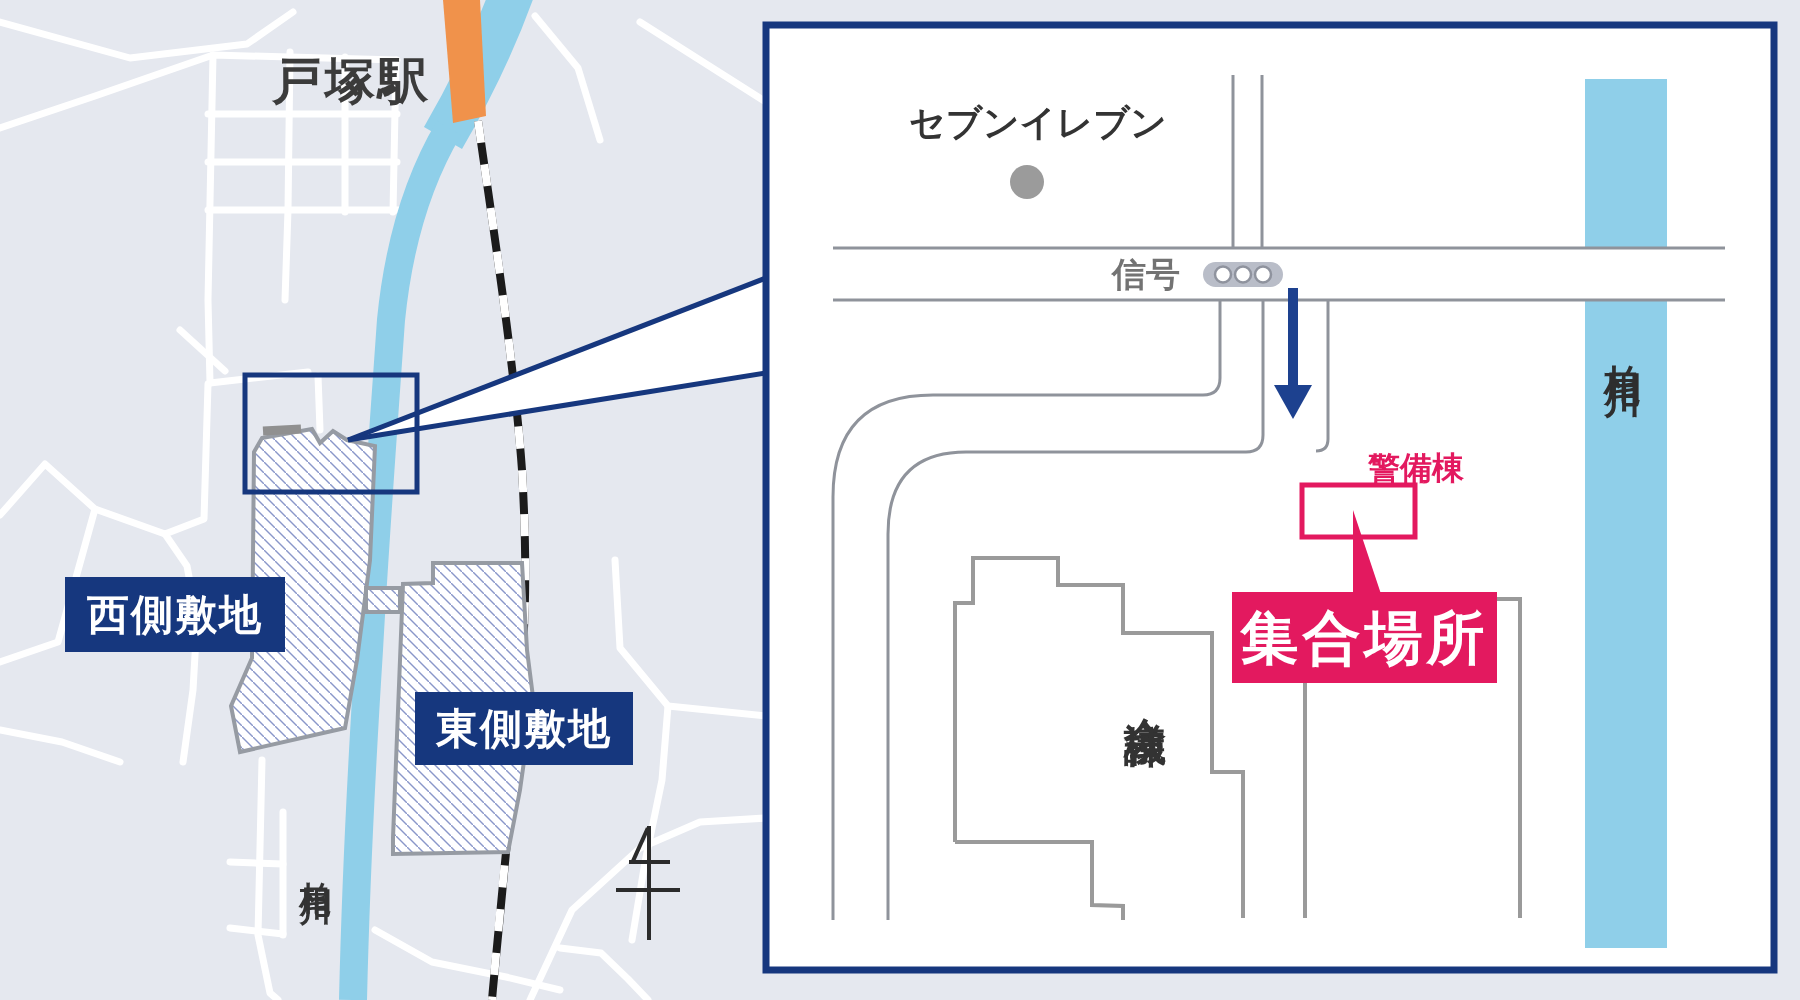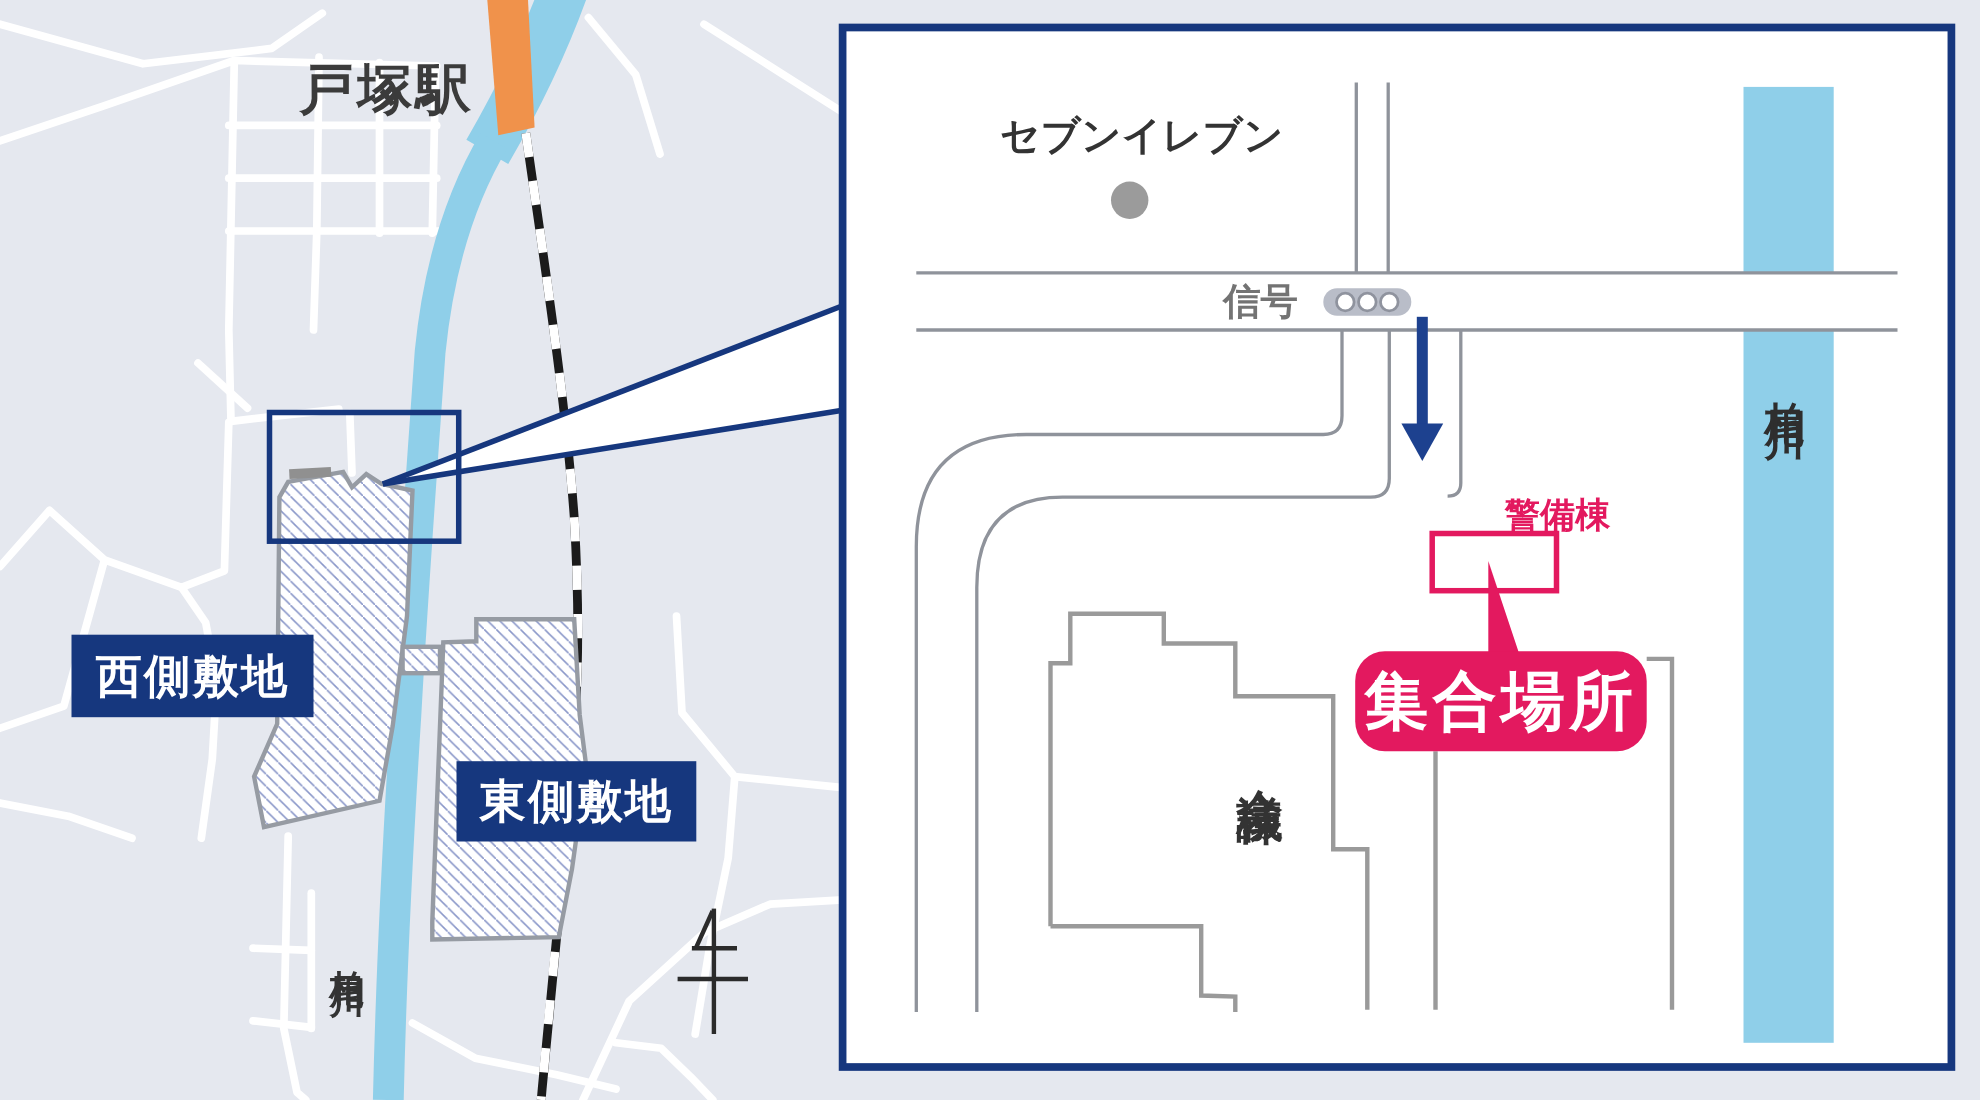--- a/index.html
+++ b/index.html
@@ -18,21 +18,21 @@
             background:var(--navy);color:#fff;font-weight:bold;font-size:42px;
             letter-spacing:2px;}
   .v-text{writing-mode:vertical-rl;text-orientation:upright;}
   .river-lbl-left{font-size:32px;color:#333;letter-spacing:6px;font-weight:600;}
   .river-lbl-inset{font-size:37px;color:#2e2e2e;letter-spacing:8px;font-weight:600;}
   .seven-lbl{font-size:36px;font-weight:bold;color:#333;margin-left:31px;}
   .signal-lbl{font-size:34px;font-weight:bold;color:#737373;}
   .keibi-lbl{font-size:32px;font-weight:bold;color:var(--crimson);}
   .meet-box{display:flex;align-items:center;justify-content:center;
             background:var(--crimson);color:#fff;font-weight:bold;font-size:58px;
-            letter-spacing:4px;border-radius:27px;}
+            letter-spacing:4px;}
   .kaigi-lbl{font-size:42px;color:#333;letter-spacing:4px;font-weight:600;}
   
   .bg{fill:var(--bg);}
   .road{stroke:#ffffff;stroke-width:7;fill:none;stroke-linecap:round;stroke-linejoin:round;}
   .riverpath{stroke:var(--river);fill:none;}
   .rail-black{stroke:#1b1b1b;stroke-width:8;fill:none;}
   .rail-white{stroke:#ffffff;stroke-width:8;fill:none;stroke-dasharray:22 22;}
   .orange-bar{fill:var(--orange);}
   .site{fill:url(#hatch);stroke:#969ba3;stroke-width:4;stroke-linejoin:miter;}
   .stub{stroke:#909090;stroke-width:9;}

